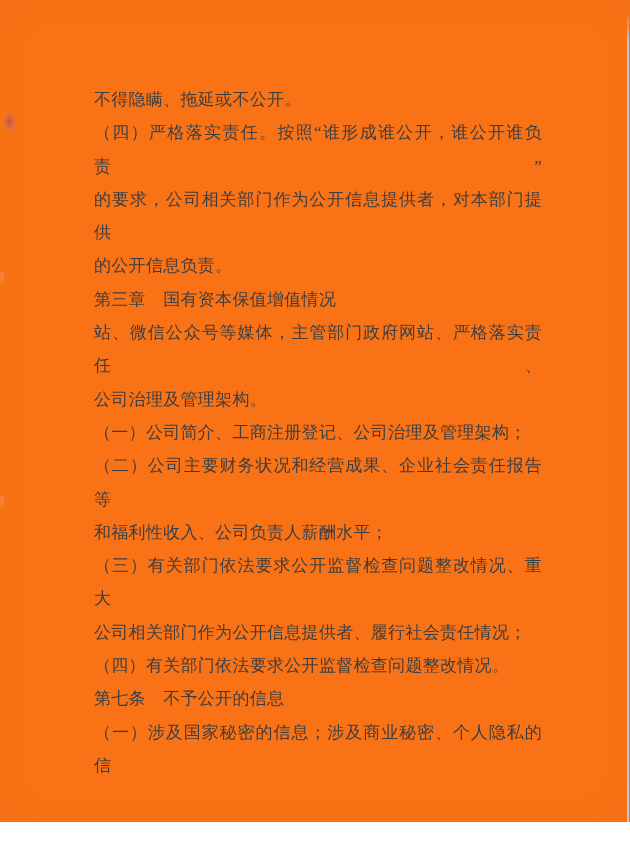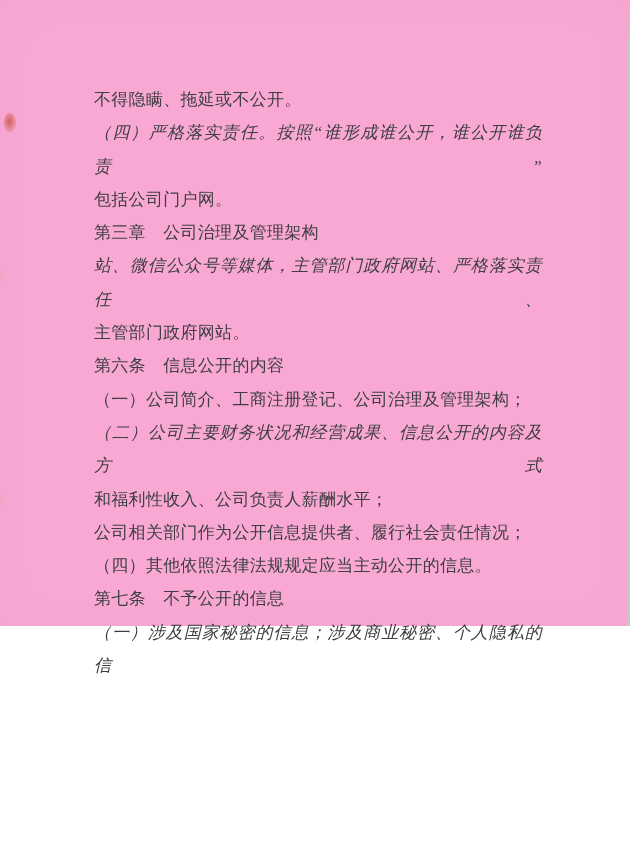--- a/index.html
+++ b/index.html
@@ -10,22 +10,22 @@
     width: 630px;
     height: 859px;
     overflow: hidden;
     background: #ffffff;
     font-family: "Liberation Serif", "DejaVu Serif", serif;
   }
   .page {
     position: absolute;
     left: 0; top: 0;
     width: 630px;
-    height: 626px;
-    background: #f9a8d4;
+    height: 822px;
+    background: #f97316;
     
     box-shadow: inset 0 0 50px rgba(0,0,0,0.025);
   }
   
   .scan-edge-right {
     position: absolute;
     right: 1px;
     top: 14px;
     bottom: 0;
     width: 2px;
@@ -68,44 +68,44 @@
   }
   .line {
     white-space: nowrap;
     text-align: left;
   }
   
   .line.fill {
     white-space: normal;
     text-align: justify;
     text-align-last: justify;
-    font-style: italic;
   }
 </style>
 </head>
 <body>
 
 <div class="page">
 
   <div class="red-smudge"></div>
   <div class="speck speck-1"></div>
   <div class="speck speck-2"></div>
   <div class="scan-edge-right"></div>
 
   <div class="text-block">
     <div class="line">不得隐瞒、拖延或不公开。</div>
     <div class="line fill">（四）严格落实责任。按照“谁形成谁公开，谁公开谁负责”</div>
-    <div class="line">包括公司门户网。</div>
-    <div class="line">第三章　公司治理及管理架构</div>
+    <div class="line fill">的要求，公司相关部门作为公开信息提供者，对本部门提供</div>
+    <div class="line">的公开信息负责。</div>
+    <div class="line">第三章　国有资本保值增值情况</div>
     <div class="line fill">站、微信公众号等媒体，主管部门政府网站、严格落实责任、</div>
-    <div class="line">主管部门政府网站。</div>
-    <div class="line">第六条　信息公开的内容</div>
+    <div class="line">公司治理及管理架构。</div>
     <div class="line">（一）公司简介、工商注册登记、公司治理及管理架构；</div>
-    <div class="line fill">（二）公司主要财务状况和经营成果、信息公开的内容及方式</div>
+    <div class="line fill">（二）公司主要财务状况和经营成果、企业社会责任报告等</div>
     <div class="line">和福利性收入、公司负责人薪酬水平；</div>
+    <div class="line fill">（三）有关部门依法要求公开监督检查问题整改情况、重大</div>
     <div class="line">公司相关部门作为公开信息提供者、履行社会责任情况；</div>
-    <div class="line">（四）其他依照法律法规规定应当主动公开的信息。</div>
+    <div class="line">（四）有关部门依法要求公开监督检查问题整改情况。</div>
     <div class="line">第七条　不予公开的信息</div>
     <div class="line fill">（一）涉及国家秘密的信息；涉及商业秘密、个人隐私的信</div>
 
   </div>
 
 </div>
 
 </body></html>

